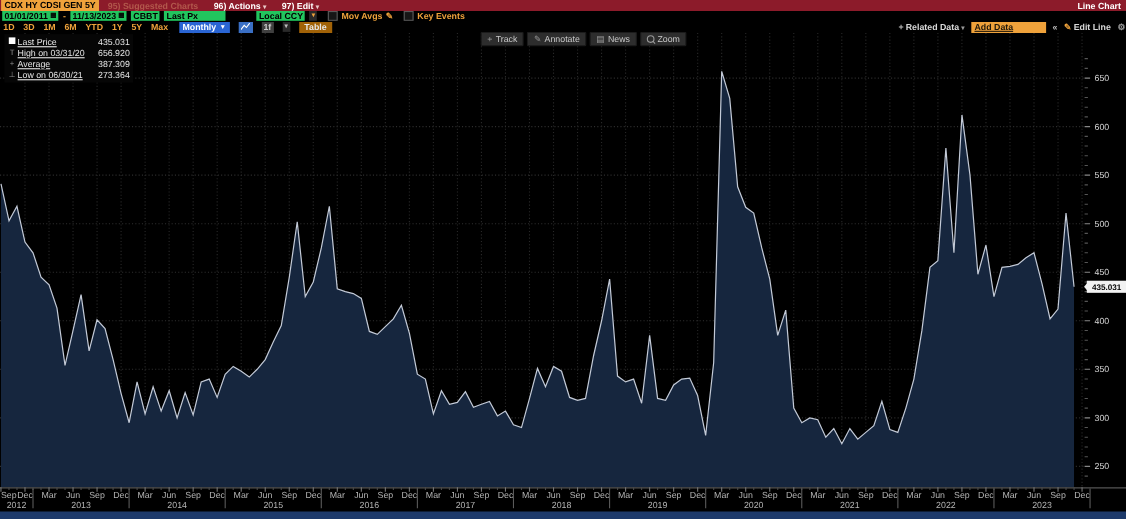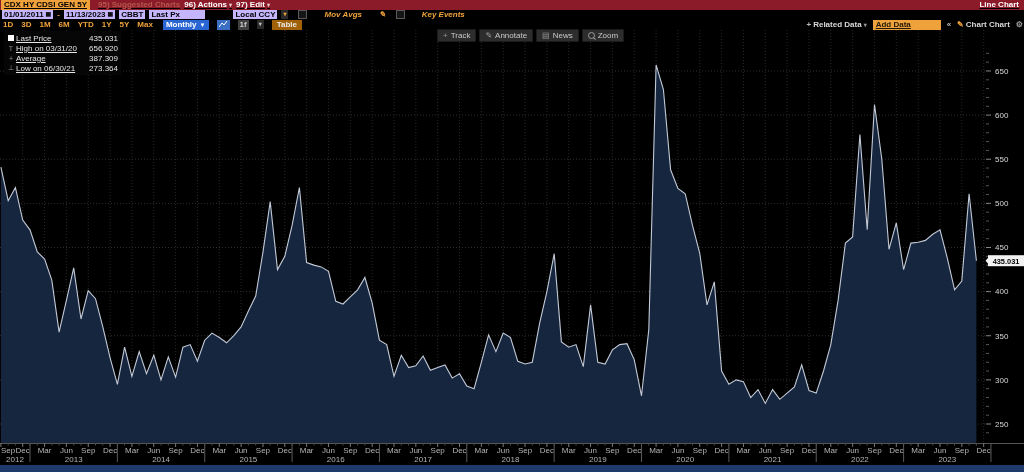--- a/index.html
+++ b/index.html
@@ -1,34 +1,34 @@
 <!DOCTYPE html>
 <html><head>
 <meta charset="utf-8">
 <title>Line Chart</title>
 <style>
   html,body{margin:0;padding:0;width:1024px;height:472px;background:#000;overflow:hidden;
     font-family:"Liberation Sans",sans-serif;-webkit-font-smoothing:none;}
   .abs{position:absolute;}
   
   #topbar{position:absolute;left:0;top:0;width:1024px;height:10px;background:#8C1B2A;
-    display:flex;align-items:flex-start;font-size:8px;font-weight:bold;text-decoration:underline;}
+    display:flex;align-items:flex-end;font-size:8px;font-weight:bold;}
   .sec-box{background:#EFA23B;color:#000;padding:0 3px;height:10px;line-height:10px;margin-left:1px;}
   .faded{color:#B2584C;margin-left:8px;}
-  .redbar-btn{color:#fff;margin-left:4px;display:flex;align-items:center;gap:2px;}
+  .redbar-btn{color:#fff;margin-left:14px;display:flex;align-items:center;gap:2px;}
   .caret{font-size:6px;color:#e9c8c8;}
   #line-chart-title{margin-left:auto;margin-right:5px;color:#fff;}
   
   #row2{position:absolute;left:0;top:10px;width:1024px;height:9px;background:#000;
     display:flex;align-items:center;font-size:8px;font-weight:bold;gap:4px;padding-left:2px;}
-  .amber-box{background:#c4b5fd;color:#000;height:9px;line-height:9px;padding:0 2px;display:flex;align-items:flex-end;gap:2px;}
+  .amber-box{background:#22c55e;color:#000;height:9px;line-height:9px;padding:0 2px;display:flex;align-items:flex-end;gap:2px;}
   .cal{font-size:6px;line-height:9px;}
   .amber-txt{color:#EFA23B;}
   .chk{width:7px;height:7px;background:#161616;border:1px solid #5a5a5a;display:inline-block;}
-  .chk-group{display:flex;align-items:center;gap:17px;margin-left:6px;font-style:italic;}
+  .chk-group{display:flex;align-items:center;gap:3px;margin-left:6px;}
   .mini-drop{background:#2a2a2a;color:#EFA23B;height:9px;line-height:9px;padding:0 2px;font-size:6px;}
   
   #row3{position:absolute;left:0;top:19px;width:1024px;height:11px;background:#000;
     display:flex;align-items:center;font-size:8px;font-weight:bold;gap:8px;padding-left:3px;}
   .range{color:#EFA23B;}
   #periodicity{background:#2A65D4;color:#fff;height:10px;line-height:10px;padding:0 3px;display:flex;align-items:flex-end;gap:3px;margin-left:2px;}
   #periodicity .caret{color:#fff;}
   .icon-chip{background:#3A6FC4;width:13px;height:10px;display:flex;align-items:center;justify-content:center;}
   .chip{color:#c9c9c9;background:#404040;height:10px;line-height:10px;padding:0 2px;}
   .table-btn{background:#a16207;color:#e8e8e8;height:10px;line-height:10px;padding:0 5px;}
@@ -450,21 +450,21 @@
   <span id="row3-right">
     <span style="display:flex;align-items:center;gap:2px;">
       <span style="color:#bbb;">+</span>
       <span>Related Data</span>
       <span class="caret" style="color:#999">▾</span>
     </span>
     <span class="add-data">Add Data</span>
     <span style="color:#bbb;">«</span>
     <span style="display:flex;align-items:center;gap:2px;">
       <span class="pencil">✎</span>
-      <span>Chart Chart</span>
+      <span>Edit Line</span>
     </span>
     <span class="gear">⚙</span>
   </span>
 </div>
 
 <div id="tools">
   <span class="tool">
     <span class="ic">+</span>
     <span>Track</span>
   </span>

